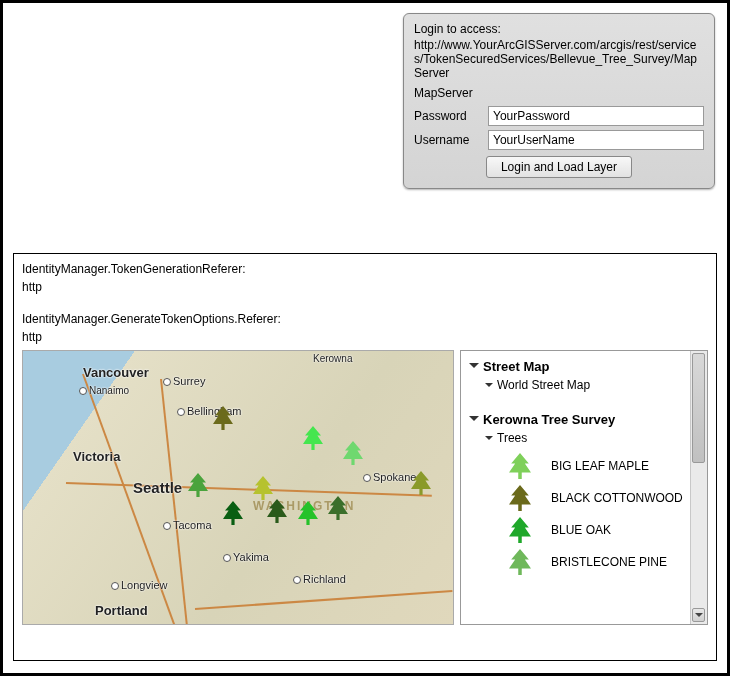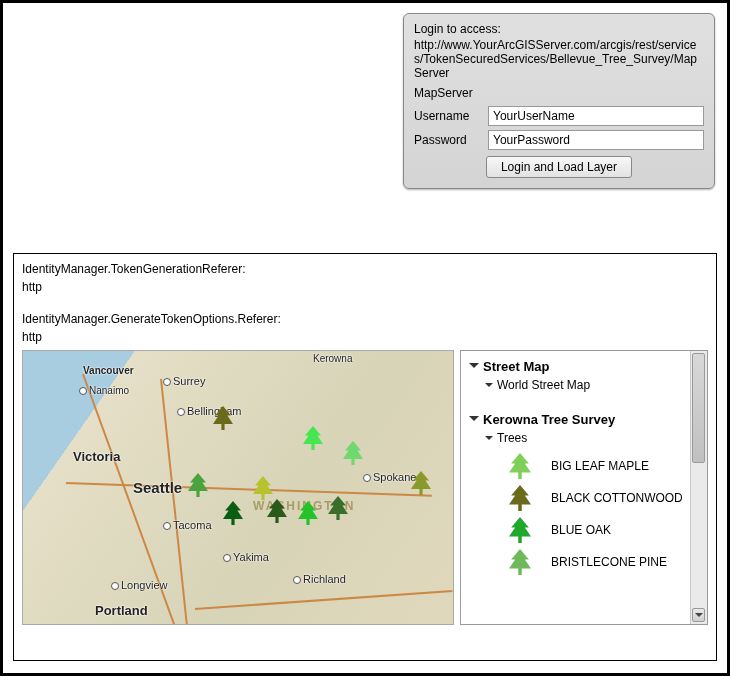--- a/index.html
+++ b/index.html
@@ -120,45 +120,45 @@
     .legend-item .tree-shape{ width:22px; height:26px; flex-shrink:0;}
   </style>
 </head>
 <body>
 
 <div class="login-box">
   <div class="title">Login to access:</div>
   <div class="url">http://www.YourArcGISServer.com/arcgis/rest/services/TokenSecuredServices/Bellevue_Tree_Survey/MapServer</div>
   <div class="svc">MapServer</div>
   <div class="field-row">
+    <label>Password</label>
+    <input type="text" value="YourPassword" style="">
+  </div>
+  <div class="field-row">
     <label>Username</label>
     <input type="text" value="YourUserName" style="">
-  </div>
-  <div class="field-row">
-    <label>Password</label>
-    <input type="text" value="YourPassword" style="">
   </div>
   <button class="login-btn">Login and Load Layer</button>
 </div>
 
 <div class="info-panel">
   <div class="info-text">IdentityManager.TokenGenerationReferer:</div>
   <div class="info-text">http</div>
   <div class="info-gap"></div>
   <div class="info-text">IdentityManager.GenerateTokenOptions.Referer:</div>
   <div class="info-text">http</div>
 
   <div class="map-layout">
     <div class="map">
       <div class="road" style="left:10%;top:48%;width:85%;transform:rotate(2deg);"></div>
       <div class="road" style="left:32%;top:10%;width:75%;transform:rotate(84deg);"></div>
       <div class="road" style="left:14%;top:8%;width:70%;transform:rotate(70deg);"></div>
       <div class="road" style="left:40%;top:94%;width:60%;transform:rotate(-4deg);"></div>
 
-      <span class="city nocircle" style="left:60px;top:14px;font-weight:bold;font-size:10px;text-align:center;">Vancouver</span>
+      <span class="city nocircle" style="left:60px;top:14px;font-weight:bold;font-size:13px;text-align:center;">Vancouver</span>
       <span class="city" style="left:140px;top:24px;">Surrey</span>
       <span class="city" style="left:56px;top:34px;font-size:10px;">Nanaimo</span>
       <span class="city" style="left:154px;top:54px;">Bellingham</span>
       <span class="city nocircle" style="left:50px;top:98px;font-weight:bold;font-size:13px;">Victoria</span>
       <span class="city nocircle" style="left:110px;top:128px;font-weight:bold;font-size:15px;">Seattle</span>
       <span class="city" style="left:140px;top:168px;">Tacoma</span>
       <span class="city" style="left:340px;top:120px;">Spokane</span>
       <span class="city" style="left:200px;top:200px;">Yakima</span>
       <span class="city" style="left:270px;top:222px;">Richland</span>
       <span class="city" style="left:88px;top:228px;">Longview</span>

